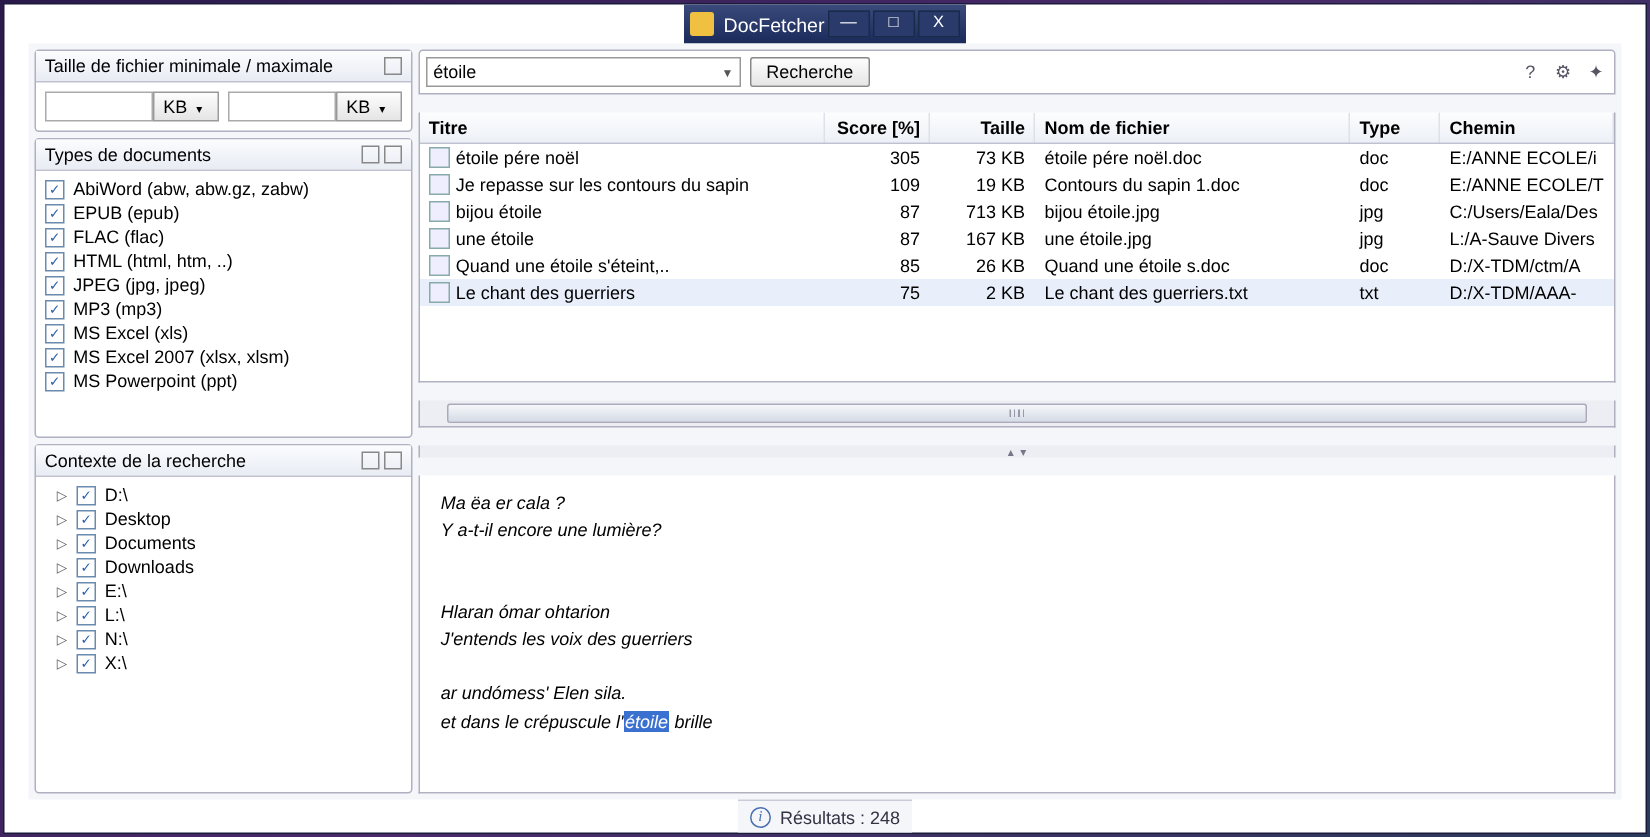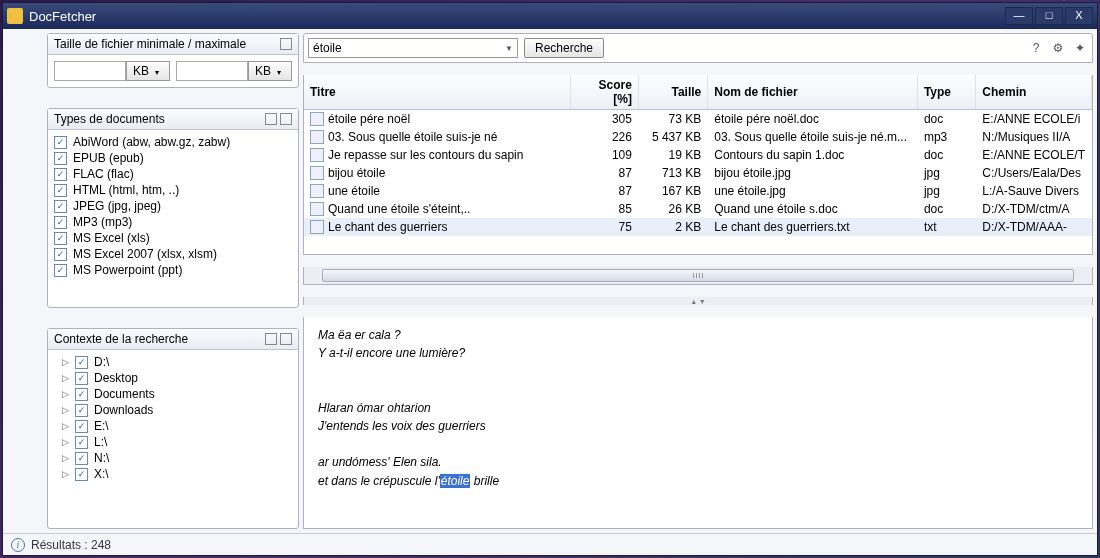--- a/index.html
+++ b/index.html
@@ -1,24 +1,24 @@
 <!DOCTYPE html>
 <html><head>
 <meta charset="utf-8">
 <style>
 * { box-sizing: border-box; margin: 0; padding: 0; font-family: "Segoe UI", Tahoma, sans-serif; font-size: 12px; }
 body { background: linear-gradient(135deg, #2a1a4a 0%, #4a2a6a 50%, #2a3a5a 100%); width: 1100px; height: 558px; overflow: hidden; }
-.window { width: 1096px; height: 554px; margin: 2px; background: #fff; border: 1px solid #1a1a3a; display: flex; flex-direction: column; }
+.window { width: 1096px; height: 554px; margin: 2px; background: #fff; border: 1px solid #1a1a3a; display: flex; flex-direction: column; align-items: center; }
 .titlebar { height: 26px; background: linear-gradient(#3a4a7a, #1a2a5a); color: #fff; display: flex; align-items: center; padding: 0 4px; }
 .titlebar .icon { width: 16px; height: 16px; margin-right: 6px; background: #f0c040; border-radius: 2px; }
 .titlebar .title { flex: 1; font-size: 13px; }
 .winbtns { display: flex; }
 .winbtn { width: 28px; height: 18px; background: #2a3a6a; border: 1px solid #1a2a4a; margin-left: 2px; color: #fff; text-align: center; line-height: 14px; font-size: 11px; cursor: pointer; }
 .content { flex: 1; display: flex; background: #f4f6f9; padding: 4px; gap: 4px; }
-.left { width: 252px; display: flex; flex-direction: column; gap: 20px; margin-left: 40px; }
+.left { width: 252px; display: flex; flex-direction: column; gap: 4px; }
 .panel { background: #fff; border: 1px solid #b0b0c0; border-radius: 3px; display: flex; flex-direction: column; }
 .panel-head { background: linear-gradient(#fbfcfe, #e8ecf3); border-bottom: 1px solid #c0c0d0; padding: 3px 6px; font-size: 12px; display: flex; align-items: center; }
 .panel-head .spacer { flex: 1; }
 .sq { width: 12px; height: 12px; border: 1px solid #888; margin-left: 3px; cursor: pointer; }
 .panel-body { flex: 1; overflow: auto; padding: 4px 6px; }
 .sizerow { display: flex; gap: 6px; padding: 6px; }
 .sizebox { flex: 1; display: flex; }
 .sizebox input { flex: 1; width: 40px; border: 1px solid #aaa; padding: 2px; }
 .sizebox .kb { border: 1px solid #999; background: linear-gradient(#fdfdfd,#e5e5e5); padding: 2px 10px 2px 6px; position: relative; }
 .sizebox .kb::after { content: "▾"; font-size: 8px; margin-left: 6px; }
@@ -219,28 +219,20 @@
           <tbody id="results-body">
               <tr>
                 <td><span class="ficon"></span><span>étoile pére noël</span></td>
                 <td class="r">305</td>
                 <td class="r">73 KB</td>
                 <td>étoile pére noël.doc</td>
                 <td>doc</td>
                 <td>E:/ANNE ECOLE/i</td>
               </tr>
               <tr>
-                <td><span class="ficon"></span><span>03. Sous quelle étoile suis-je né</span></td>
-                <td class="r">226</td>
-                <td class="r">5 437 KB</td>
-                <td>03. Sous quelle étoile suis-je né.m...</td>
-                <td>mp3</td>
-                <td>N:/Musiques II/A</td>
-              </tr>
-              <tr>
                 <td><span class="ficon"></span><span>Je repasse sur les contours du sapin</span></td>
                 <td class="r">109</td>
                 <td class="r">19 KB</td>
                 <td>Contours du sapin 1.doc</td>
                 <td>doc</td>
                 <td>E:/ANNE ECOLE/T</td>
               </tr>
               <tr>
                 <td><span class="ficon"></span><span>bijou étoile</span></td>
                 <td class="r">87</td>

